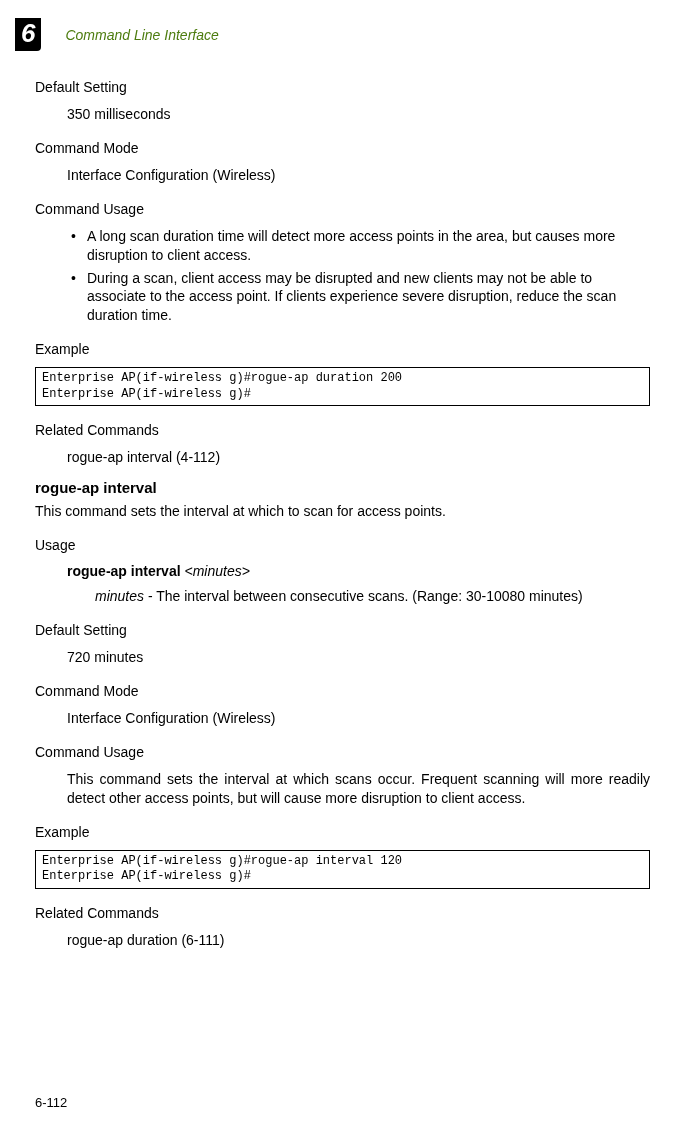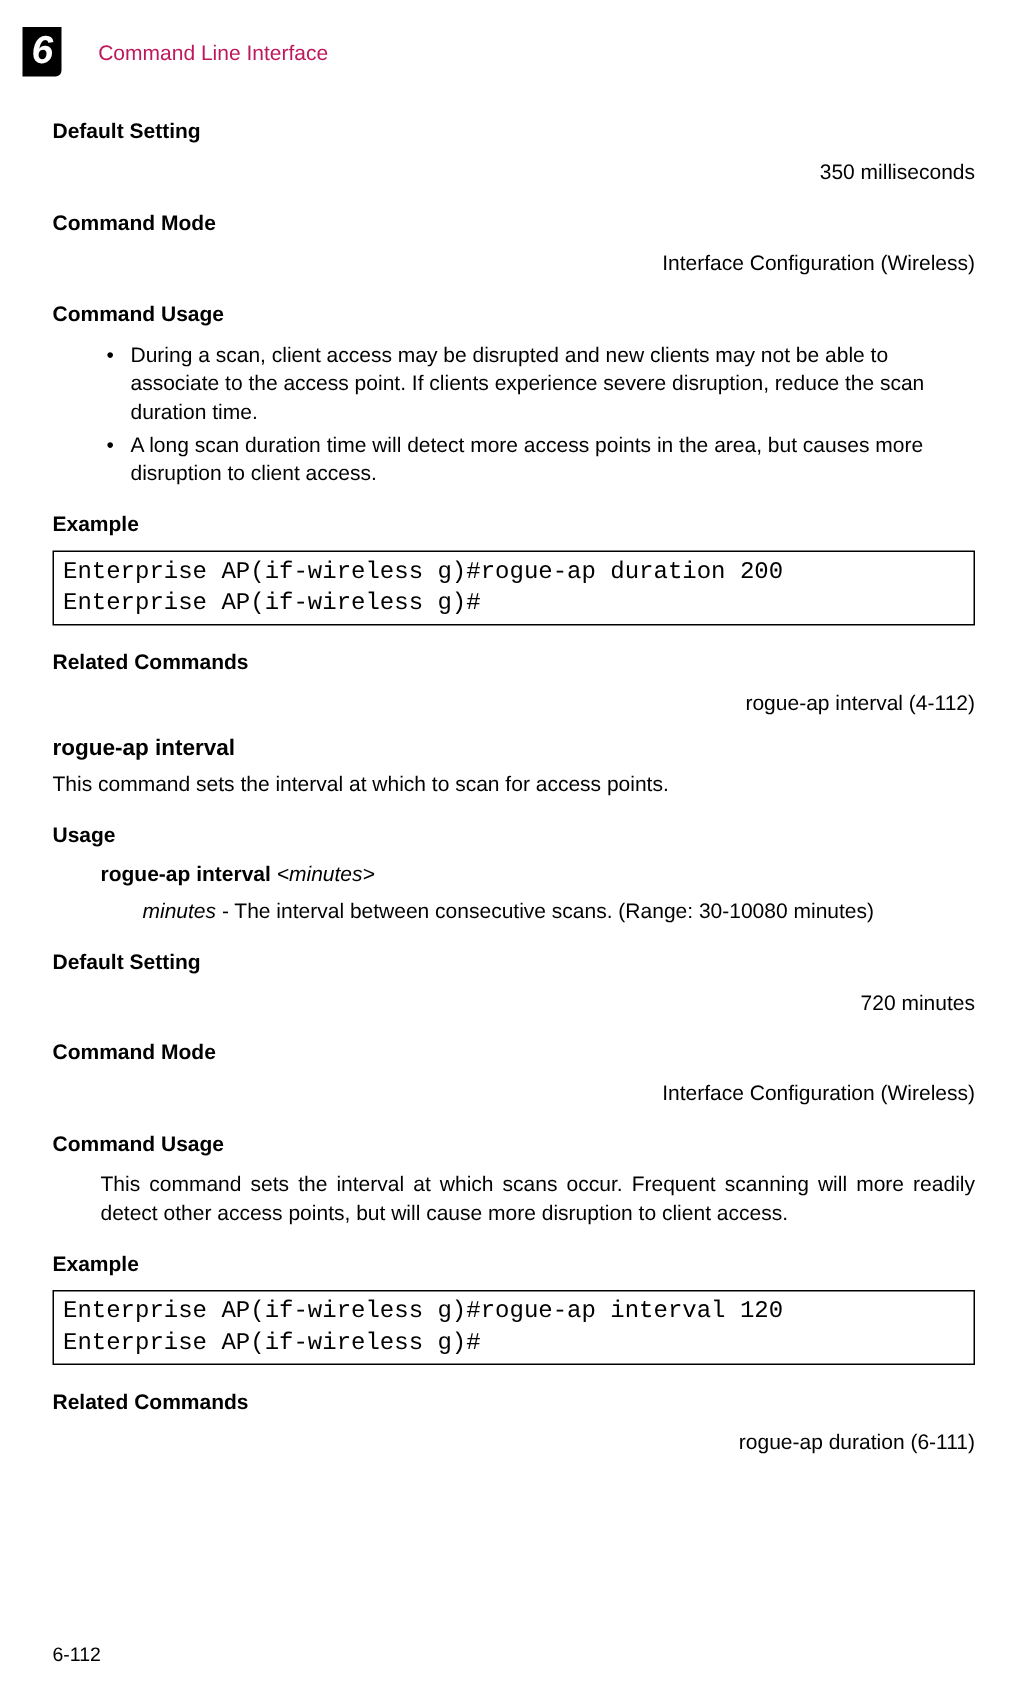--- a/index.html
+++ b/index.html
@@ -29,34 +29,34 @@
       font-weight: bold;
       padding: 0px 6px 2px 6px;
       font-style: italic;
       margin-right: 12px;
       border-radius: 0 0 4px 0;
       position: relative;
       left: -20px;
     }
     .header-title {
       font-size: 14px;
-      color: #be185d;
+      font-style: italic;
+      color: #4d7c0f;
       margin-left: -8px;
     }
     .section-heading {
-      font-weight: bold;
+      font-weight: normal;
       font-size: 14px;
       margin-bottom: 10px;
       margin-top: 16px;
     }
     .indented {
       margin-left: 32px;
       margin-bottom: 12px;
       line-height: 1.35;
-      text-align: right;
     }
     .indented-syntax {
       margin-left: 32px;
       margin-bottom: 8px;
     }
     .syntax-desc {
       margin-left: 60px;
       margin-bottom: 12px;
       line-height: 1.35;
       text-align: justify;
@@ -73,21 +73,21 @@
       line-height: 1.35;
     }
     .bullet-list li::before {
       content: "•";
       position: absolute;
       left: 4px;
     }
     .code-box {
       border: 1.5px solid #000;
       font-family: "Courier New", monospace;
-      font-size: 16px;
+      font-size: 12px;
       padding: 3px 6px;
       margin-bottom: 14px;
       white-space: pre;
       line-height: 1.3;
     }
     .subsection-title {
       font-weight: bold;
       font-size: 15px;
       margin-bottom: 6px;
       margin-top: 6px;
@@ -121,22 +121,22 @@
 </div>
 
 <div class="section-heading">Default Setting</div>
 <div class="indented">350 milliseconds</div>
 
 <div class="section-heading">Command Mode</div>
 <div class="indented">Interface Configuration (Wireless)</div>
 
 <div class="section-heading">Command Usage</div>
 <ul class="bullet-list">
+  <li>A long scan duration time will detect more access points in the area, but causes more disruption to client access.</li>
   <li>During a scan, client access may be disrupted and new clients may not be able to associate to the access point. If clients experience severe disruption, reduce the scan duration time.</li>
-  <li>A long scan duration time will detect more access points in the area, but causes more disruption to client access.</li>
 </ul>
 
 <div class="section-heading">Example</div>
 <div class="code-box">Enterprise AP(if-wireless g)#rogue-ap duration 200
 Enterprise AP(if-wireless g)#</div>
 
 <div class="section-heading">Related Commands</div>
 <div class="indented">rogue-ap interval (4-112)</div>
 
 <div class="subsection-title">rogue-ap interval</div>

